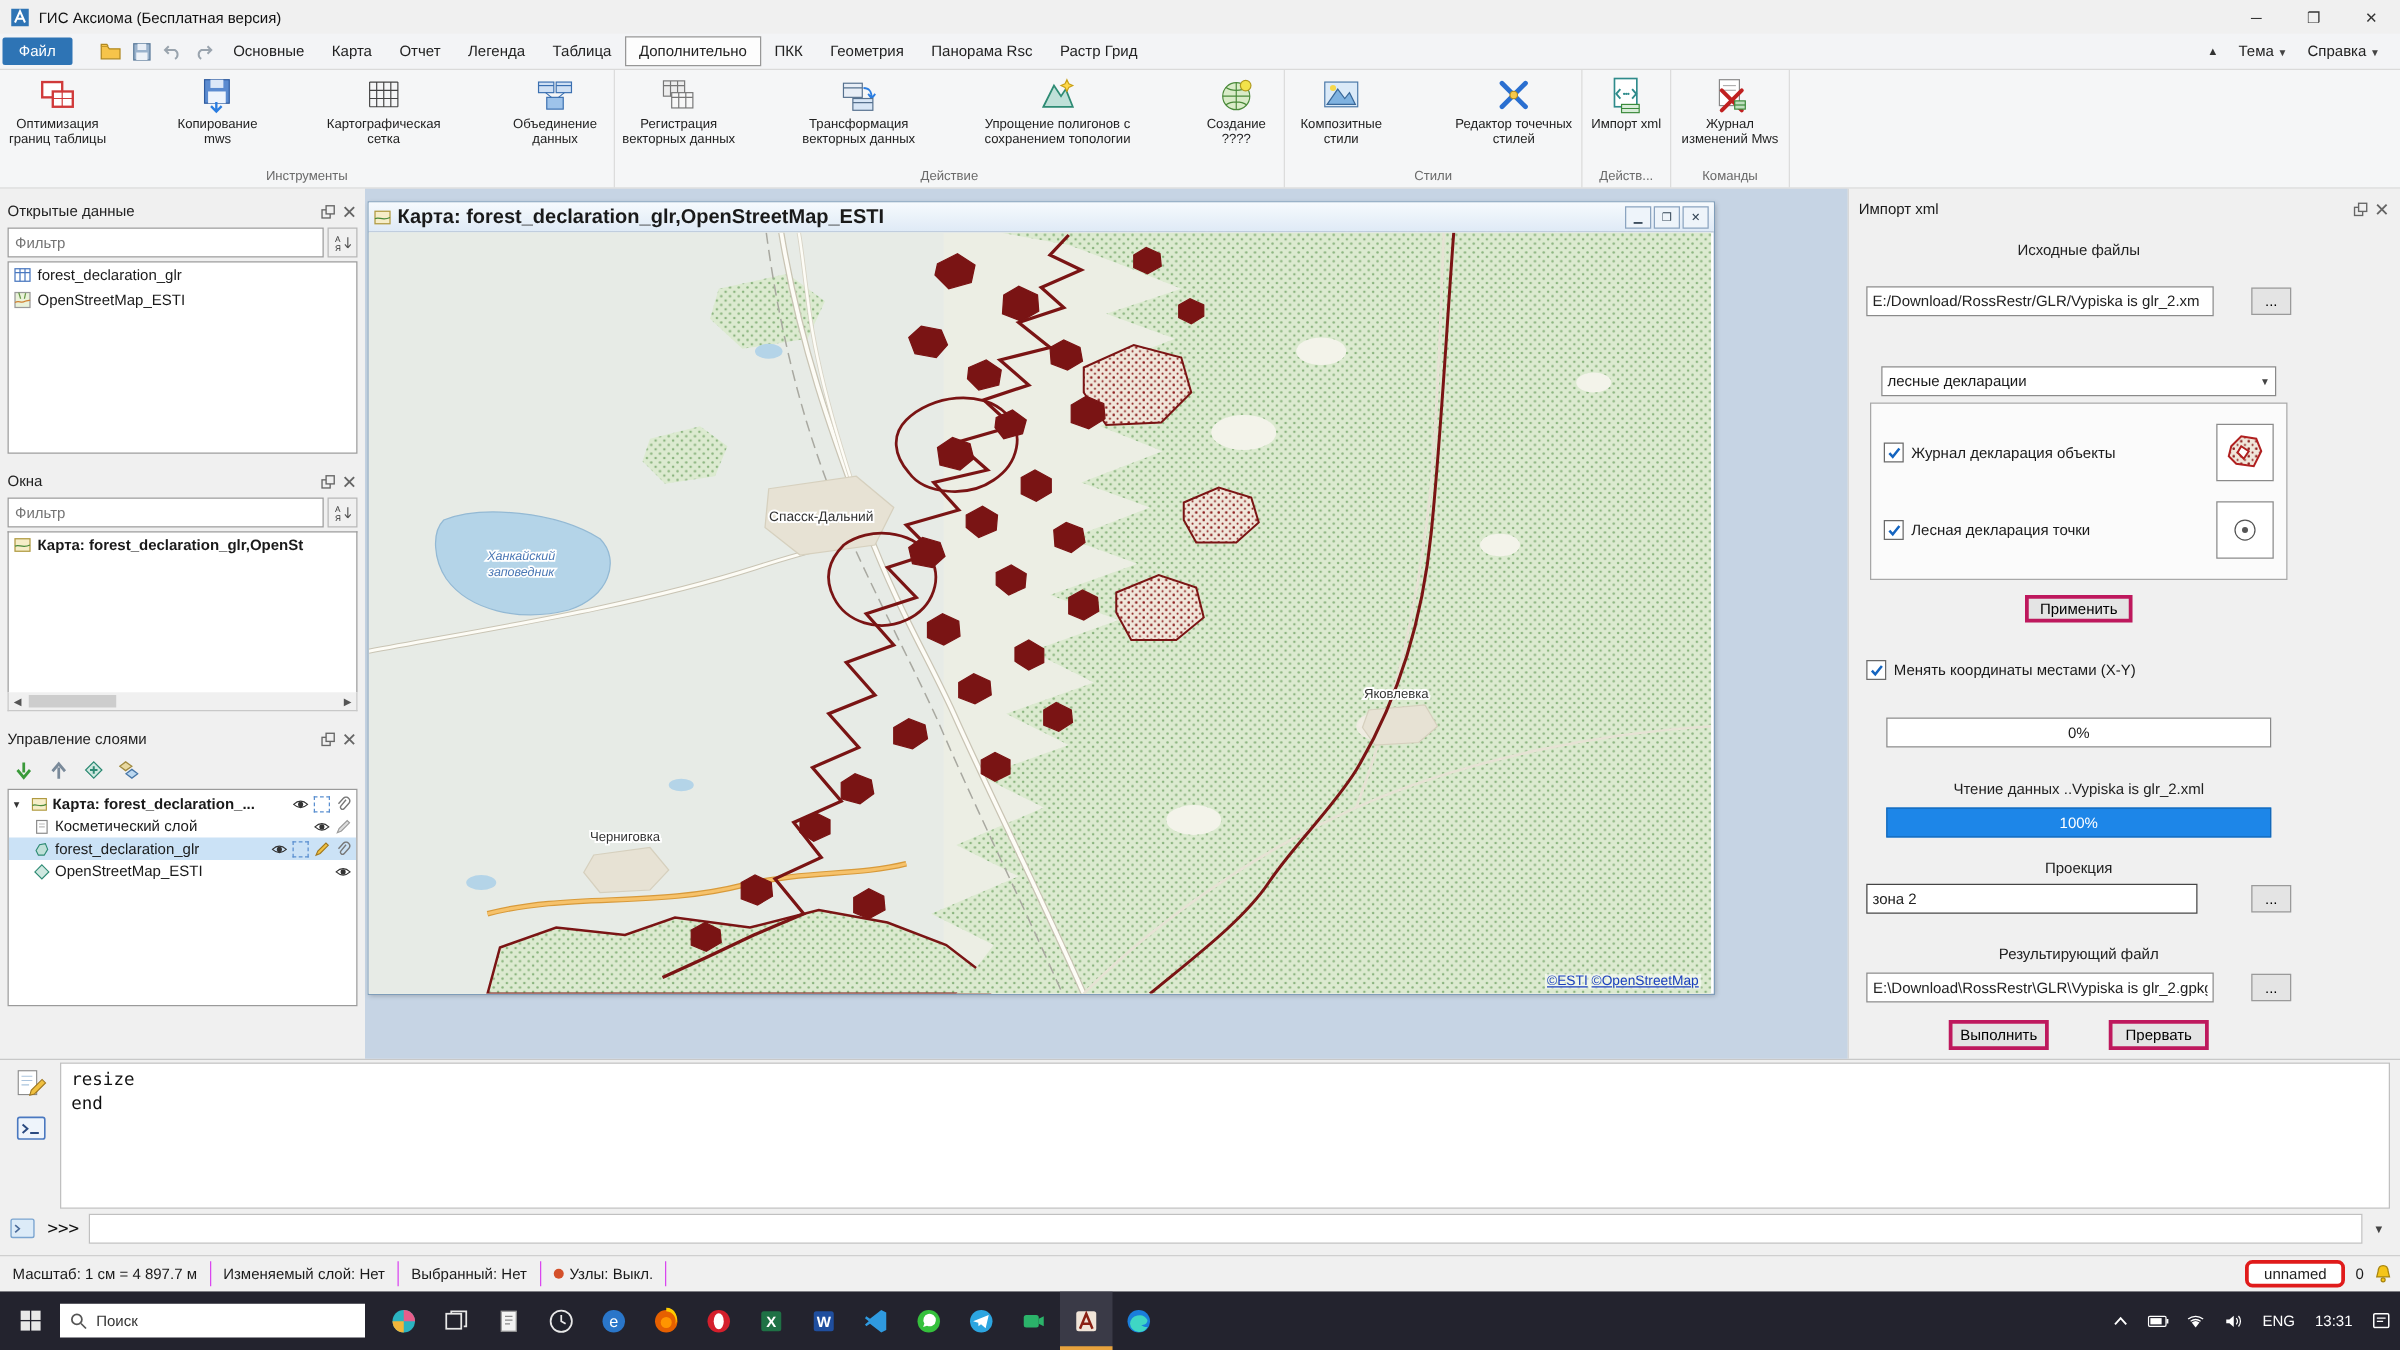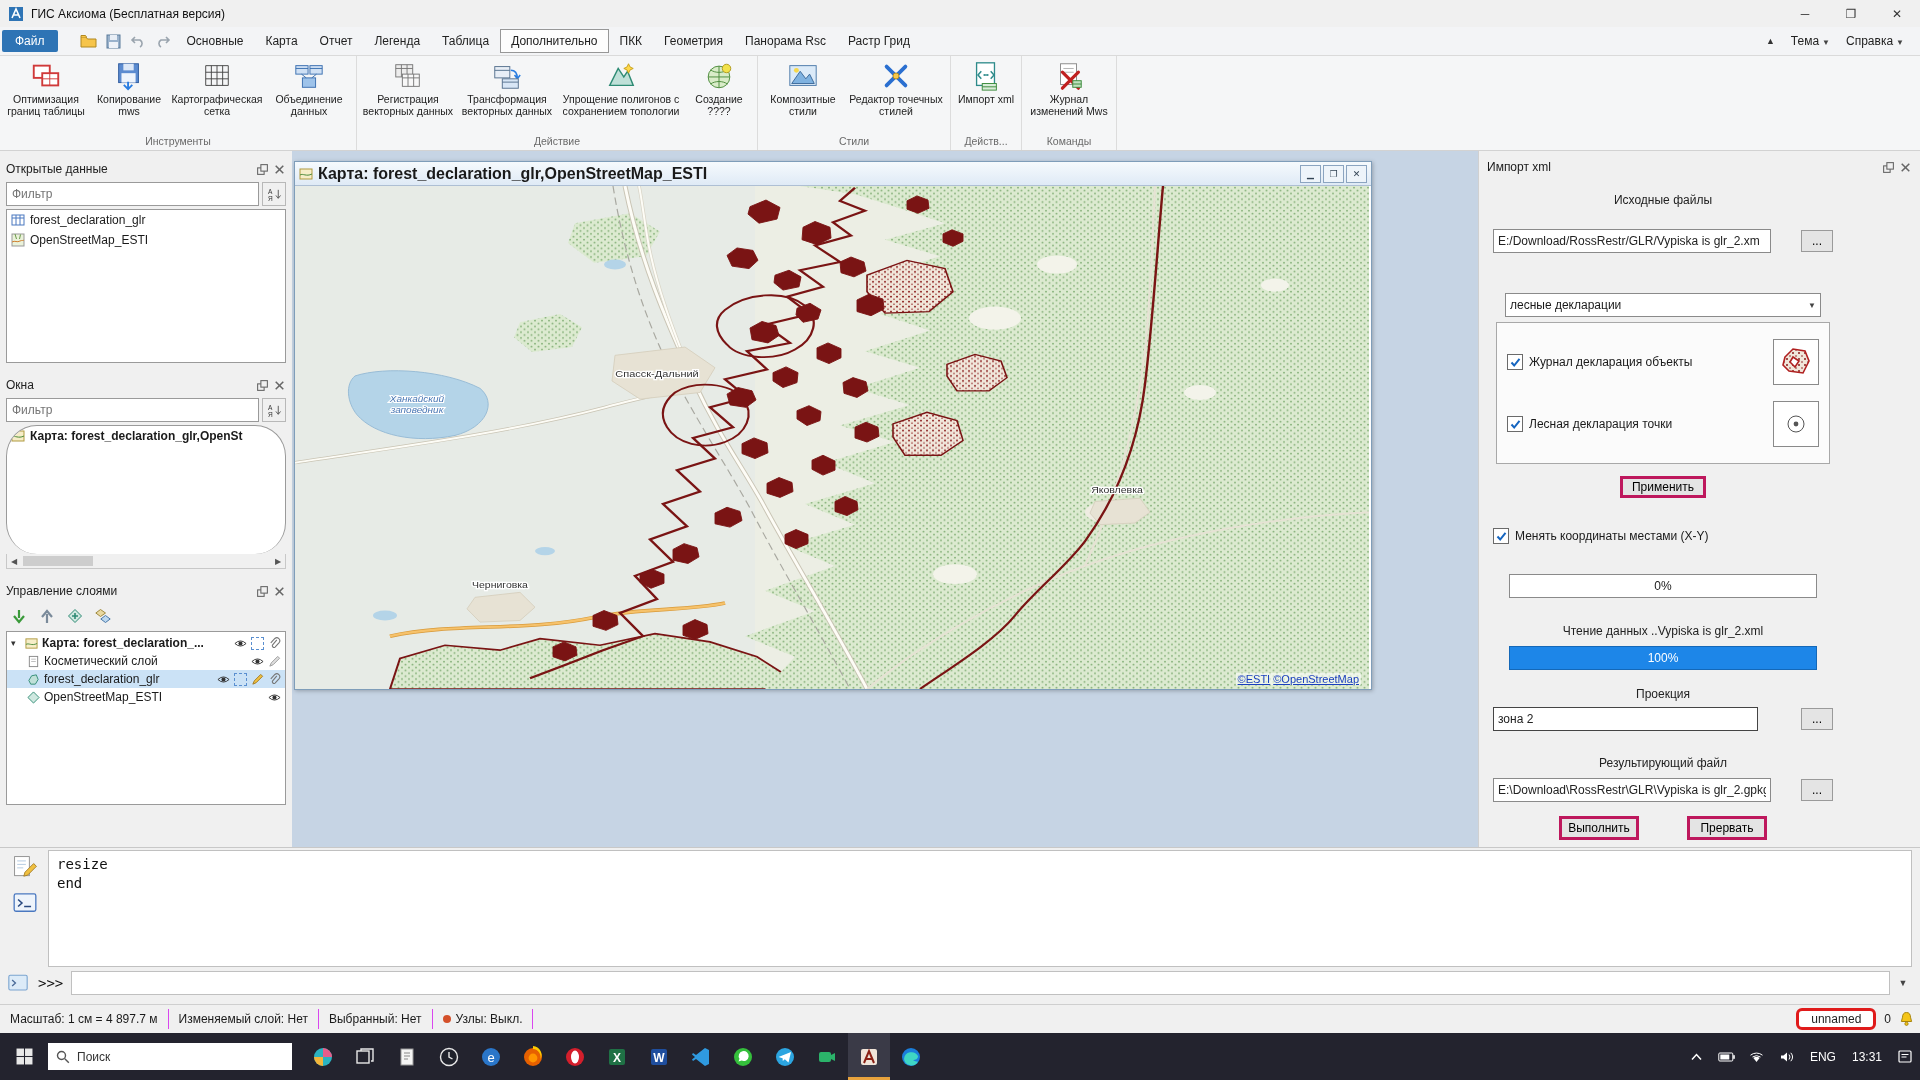--- a/index.html
+++ b/index.html
@@ -18,21 +18,21 @@
   .file-btn{background:#2e74b5;color:#fff;padding:4px 13px;border-radius:2px;margin:0 18px 0 2px;}
   .qa-btn{width:25px;height:22px;display:flex;align-items:center;justify-content:center;}
   .menu-tab{padding:5px 11px;color:#222;white-space:nowrap;}
   .menu-tab.active{background:#fdfdfd;border:1px solid #979797;padding:4px 10px;}
   .menubar-right{margin-left:auto;display:flex;align-items:center;gap:16px;padding-right:16px;color:#222;}
   .dd-arrow{font-size:8px;color:#444;margin-left:3px;}
 
   
   .ribbon{height:94px;background:#f5f6f7;border-bottom:1px solid #d2d2d2;display:flex;flex:0 0 auto;}
   .rgroup{display:flex;flex-direction:column;border-right:1px solid #dcdcdc;padding:1px 3px 0;}
-  .rbtns{flex:1;display:flex;align-items:center;}
+  .rbtns{flex:1;display:flex;align-items:center;gap:45px;}
   .rbtn{display:flex;flex-direction:column;align-items:center;padding:3px 2px 0;height:74px;}
   .ricon{width:32px;height:32px;flex:0 0 auto;}
   .rlabel{font-size:10.5px;text-align:center;line-height:1.12;margin-top:2px;color:#222;}
   .rgroup-label{text-align:center;font-size:10.5px;color:#6a6a6a;height:17px;line-height:15px;}
 
   
   .main{flex:1;display:flex;min-height:0;background:#eef0f2;}
   .leftcol{width:280px;flex:0 0 auto;display:flex;flex-direction:column;padding:8px 6px 0;gap:12px;background:#f0f0f0;}
   .panel{display:flex;flex-direction:column;}
   .panel-hdr{display:flex;align-items:center;height:20px;color:#222;}
@@ -58,21 +58,21 @@
   .row-ic{width:13px;height:13px;flex:0 0 auto;}
   .bold{font-weight:bold;}
 
   
   .mdi{flex:1;background:#c6d4e4;position:relative;min-width:0;}
   .mapwin{position:absolute;left:2px;top:10px;width:1076px;border:1px solid #7f9db9;background:#fff;box-shadow:1px 1px 4px rgba(0,0,0,.25);}
   .mapwin-title{height:23px;background:linear-gradient(#f6fafd,#dfeaf6);border-bottom:1px solid #aebfd4;display:flex;align-items:center;padding:0 4px;gap:5px;}
   .mapwin-title .t{font-weight:bold;font-size:16px;color:#1a1a1a;white-space:nowrap;overflow:hidden;}
   .mw-btns{margin-left:auto;display:flex;gap:2px;}
   .mw-btn{width:19px;height:16px;border:1px solid #8ba4c0;background:#eef4fa;display:flex;align-items:center;justify-content:center;font-size:9px;color:#345;}
-  .map-canvas{width:1074px;height:503px;position:relative;overflow:hidden;background:#eef0e7;}
+  .map-canvas{width:1074px;height:609px;position:relative;overflow:hidden;background:#eef0e7;}
   .map-canvas svg.mapsvg{display:block;width:100%;height:100%;}
   .attribution{position:absolute;right:8px;bottom:4px;font-size:11px;background:rgba(255,255,255,.55);padding:0 2px;}
   .attribution span{color:#1a3fbd;text-decoration:underline;}
 
   
   .rightcol{width:441px;flex:0 0 auto;background:#f0f0f0;border-left:1px solid #d0d0d0;display:flex;flex-direction:column;padding:6px 0 0;}
   .imp-hdr{display:flex;align-items:center;height:20px;padding:0 8px;}
   .imp-hdr .ph-icons{margin-left:auto;display:flex;gap:4px;}
   .imp-body{width:340px;margin-left:14px;display:flex;flex-direction:column;}
   .center-lbl{text-align:center;color:#222;}
@@ -395,21 +395,21 @@
         <div class="filter-row">
           <input class="filter-input" placeholder="Фильтр" style="">
           <div class="sort-btn">
               <svg width="15" height="15" viewBox="0 0 16 16">
                 <text x="1" y="7" font-size="7" fill="#333">А</text>
                 <text x="1" y="15" font-size="7" fill="#333">Я</text>
                 <path d="M12 3 V12 M12 12 l-2.5 -3 M12 12 l2.5 -3" stroke="#555" fill="none"></path>
               </svg>
             </div>
         </div>
-        <div class="listbox" style="height:128px;border-bottom:none;border-radius:31px;">
+        <div class="listbox" style="height:128px;border-bottom:none;">
           <div class="list-item">
             <svg class="mini-ic" viewBox="0 0 14 14">
                 <rect x="1" y="2" width="12" height="10" fill="#f6edc8" stroke="#b09a40"></rect>
                 <path d="M1 8 C4 6 7 10 13 7" stroke="#4a8a3a" fill="none"></path>
               </svg>
             <span style="font-weight:bold">Карта: forest_declaration_glr,OpenSt</span>
           </div>
         </div>
         <div class="hscroll">
           <div class="hs-btn">◀</div>

